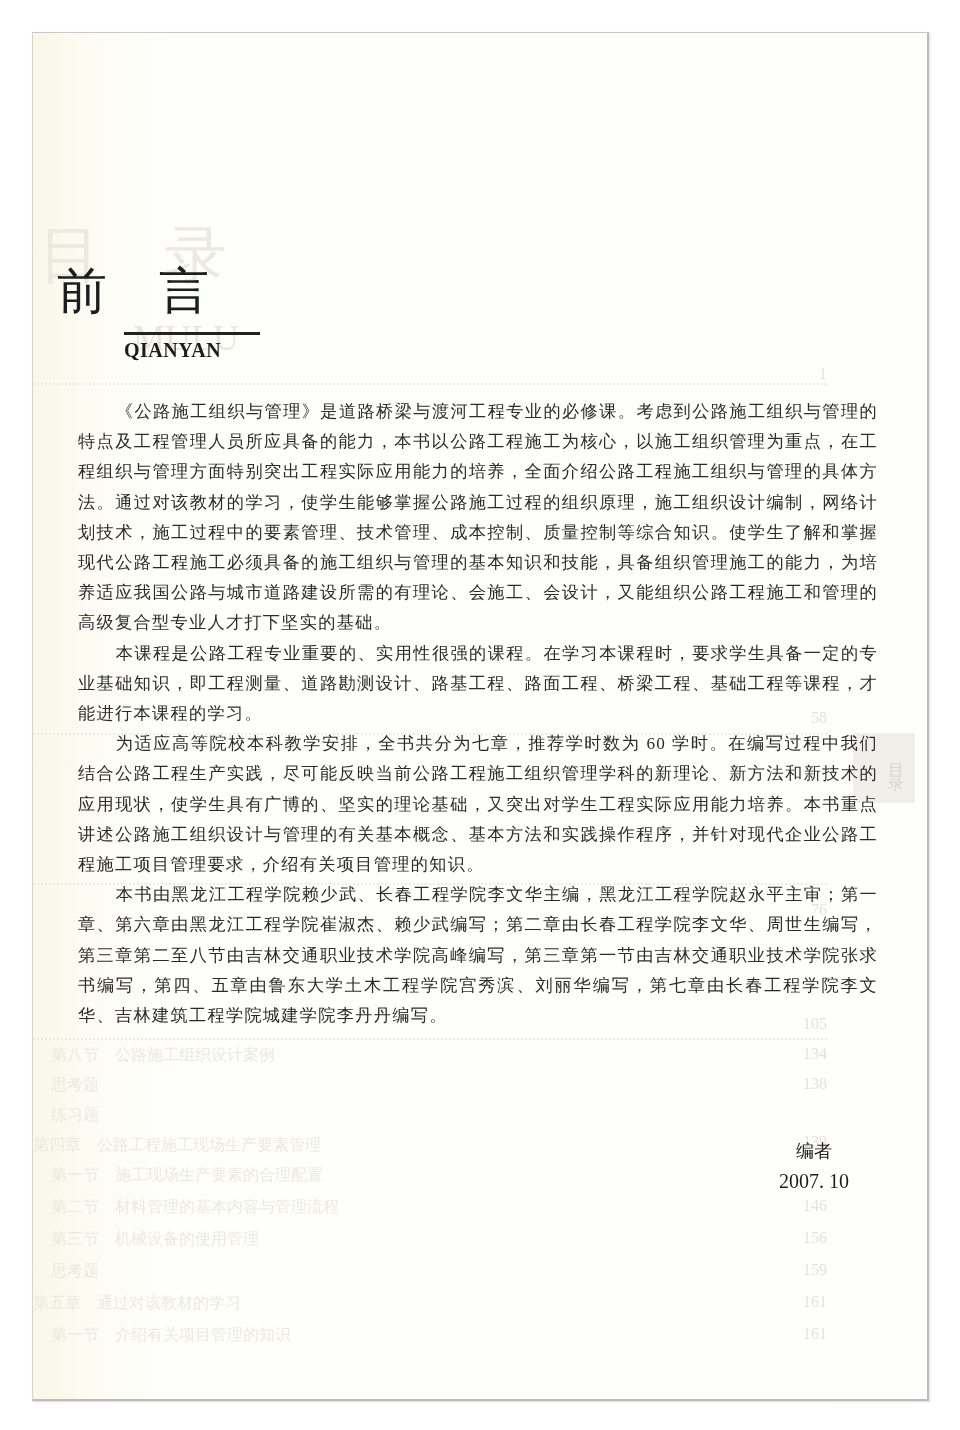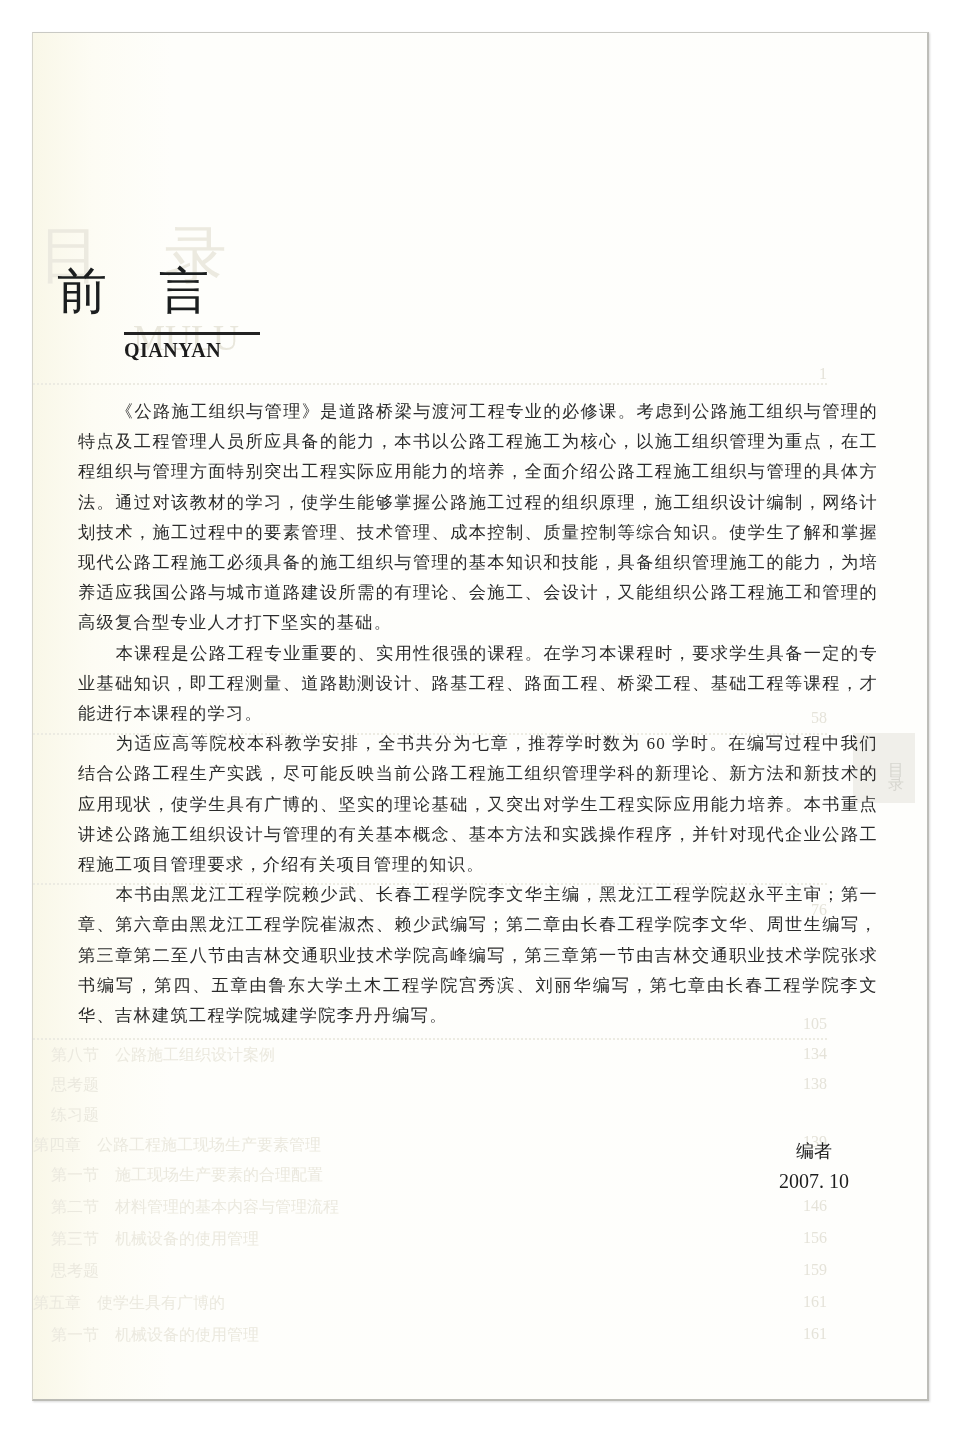--- a/index.html
+++ b/index.html
@@ -180,23 +180,23 @@
   <div class="ghost-row" style="left:18px;top:1072px;">练习题</div>
   <div class="ghost-num" style="top:1072px;margin-top:28px;">139</div>
   <div class="ghost-row" style="left:0px;top:1102px;">第四章　公路工程施工现场生产要素管理</div>
   <div class="ghost-row" style="left:18px;top:1132px;">第一节　施工现场生产要素的合理配置</div>
   <div class="ghost-row" style="left:18px;top:1164px;">第二节　材料管理的基本内容与管理流程</div>
   <div class="ghost-num" style="top:1164px;">146</div>
   <div class="ghost-row" style="left:18px;top:1196px;">第三节　机械设备的使用管理</div>
   <div class="ghost-num" style="top:1196px;">156</div>
   <div class="ghost-row" style="left:18px;top:1228px;">思考题</div>
   <div class="ghost-num" style="top:1228px;">159</div>
-  <div class="ghost-row" style="left:0px;top:1260px;">第五章　使学生具有广博的</div>
+  <div class="ghost-row" style="left:0px;top:1260px;">第五章　通过对该教材的学习</div>
   <div class="ghost-num" style="top:1260px;">161</div>
-  <div class="ghost-row" style="left:18px;top:1292px;">第一节　机械设备的使用管理</div>
+  <div class="ghost-row" style="left:18px;top:1292px;">第一节　介绍有关项目管理的知识</div>
   <div class="ghost-num" style="top:1292px;">161</div>
 
   <div class="ghost-tab"></div>
   <div class="ghost-tab-text">目录</div>
 
   <div class="title-cn">前 言</div>
   <div class="title-rule"></div>
   <div class="title-en">QIANYAN</div>
 
   <div class="body-text">

